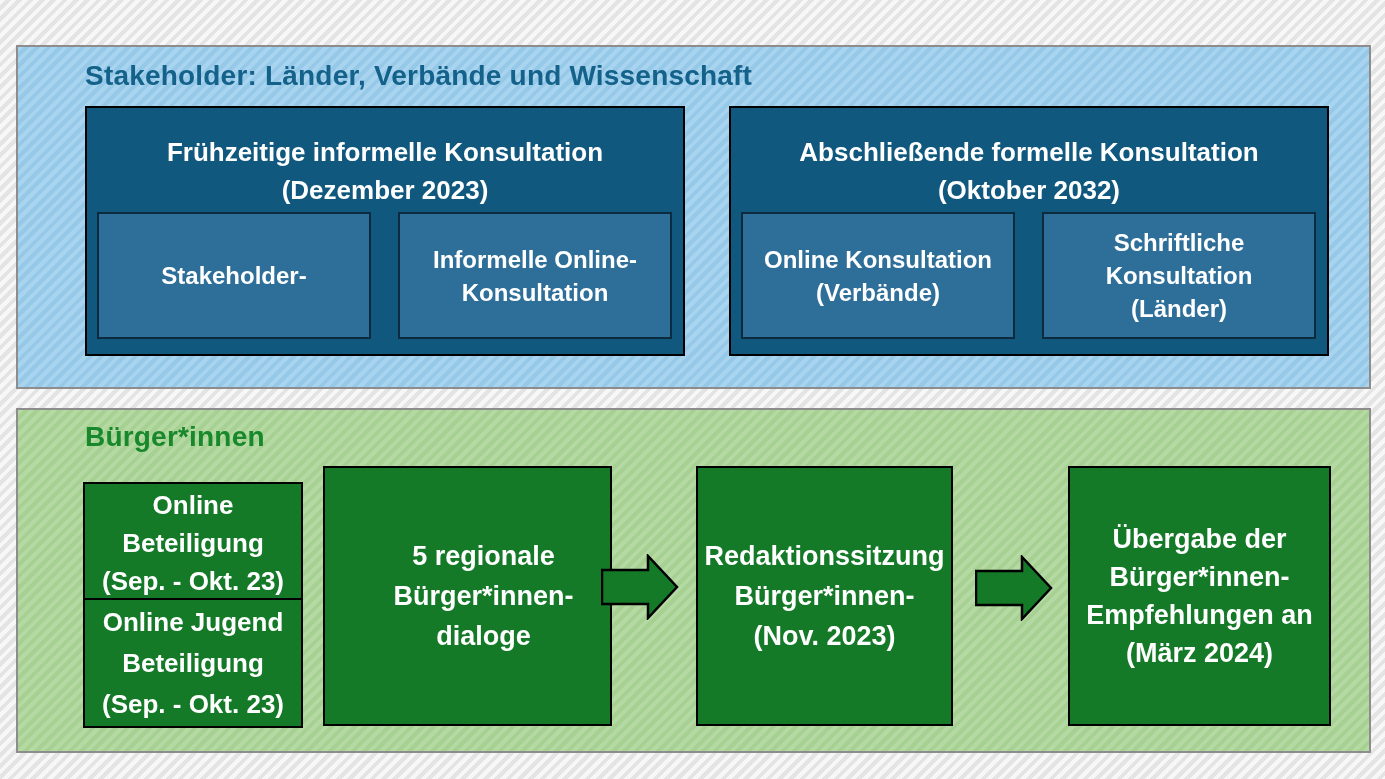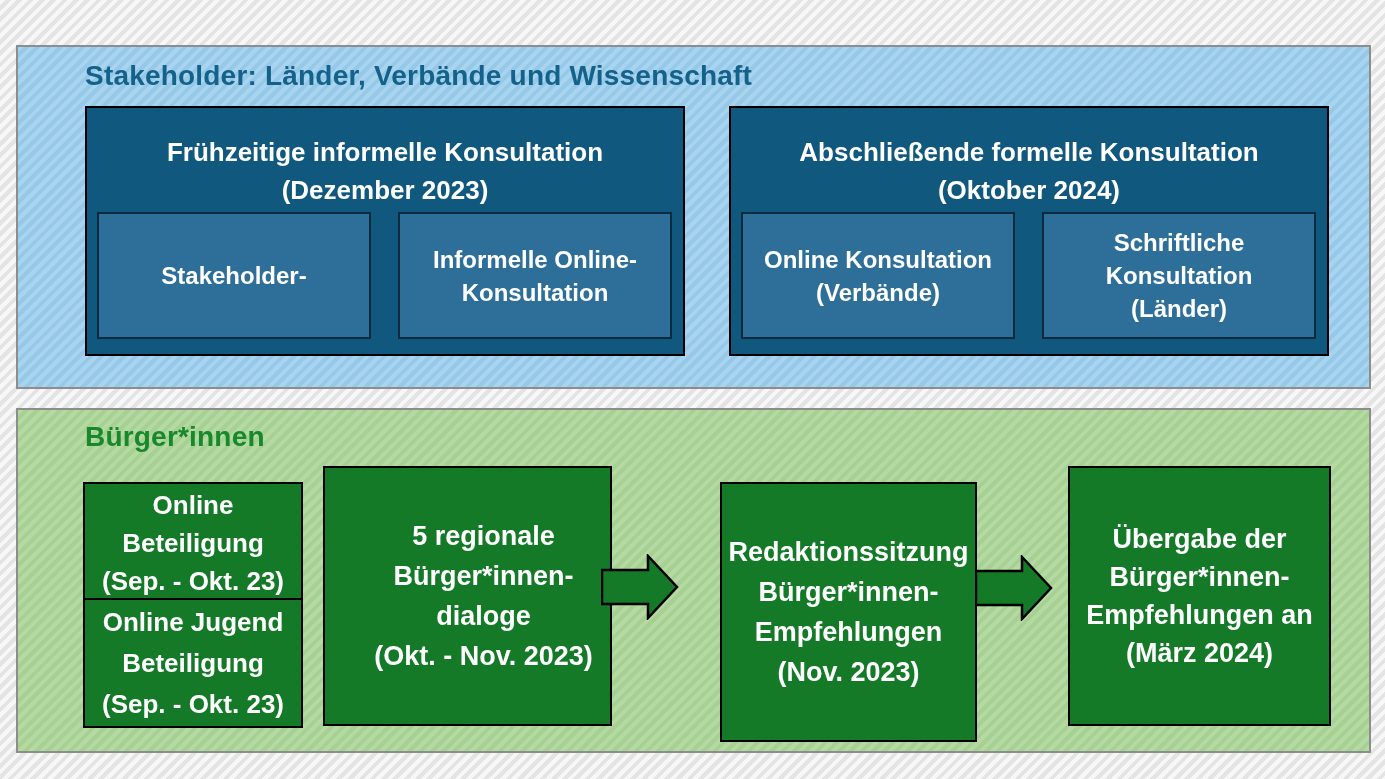--- a/index.html
+++ b/index.html
@@ -56,21 +56,21 @@
   .gbox {
     position:absolute;
     background:#147a28; border:2px solid #000;
     color:#ffffff; text-align:center;
     display:flex; flex-direction:column; justify-content:center;
     font-size:26px; line-height:38px;
   }
   .boxA { left:65px;  top:72px;  width:216px; height:118px; }
   .boxB { left:65px;  top:188px; width:216px; height:126px; line-height:41px; }
   .boxC { left:305px; top:56px;  width:253px; height:256px; font-size:27px; line-height:40px;padding-left:32px; }
-  .boxD { left:702px; top:56px;  width:253px; height:256px; font-size:27px; line-height:40px;margin-top:16px; }
+  .boxD { left:678px; top:56px;  width:253px; height:256px; font-size:27px; line-height:40px; }
   .boxE { left:1050px;top:56px;  width:259px; height:256px; font-size:27px; line-height:38px; }
 
   .arrow { position:absolute; width:78px; height:66px; }
   .arrow1 { left:583px; top:144px; }
   .arrow2 { left:957px; top:145px; }
   .arrow svg { display:block; }
 </style>
 </head>
 <body>
 
@@ -89,21 +89,21 @@
       </div>
       <div class="sub s2">
         <div>Informelle Online-</div>
         <div>Konsultation</div>
       </div>
     </div>
 
     <div class="group g2">
       <div class="group-title">
         <div>Abschließende formelle Konsultation</div>
-        <div>(Oktober 2024)</div>
+        <div>(Oktober 2032)</div>
       </div>
       <div class="sub s1">
         <div>Online Konsultation</div>
         <div>(Verbände)</div>
       </div>
       <div class="sub s2">
         <div>Schriftliche</div>
         <div>Konsultation</div>
         <div>(Länder)</div>
       </div>
@@ -122,33 +122,31 @@
     <div class="gbox boxB">
       <div>Online Jugend</div>
       <div>Beteiligung</div>
       <div>(Sep. - Okt. 23)</div>
     </div>
 
     <div class="gbox boxC">
       <div>5 regionale</div>
       <div>Bürger*innen-</div>
       <div>dialoge</div>
-      <div>(Okt. - Nov. 2023)</div>
     </div>
 
     <div class="arrow arrow1">
       <svg width="78" height="66" viewBox="0 0 78 66" xmlns="http://www.w3.org/2000/svg">
         <polygon points="1,16 47,16 47,2 76,33 47,64 47,50 1,50" fill="#147a28" stroke="#000000" stroke-width="2.5" stroke-linejoin="miter"></polygon>
       </svg>
     </div>
 
     <div class="gbox boxD">
       <div>Redaktionssitzung</div>
       <div>Bürger*innen-</div>
-      <div>Empfehlungen</div>
       <div>(Nov. 2023)</div>
     </div>
 
     <div class="arrow arrow2">
       <svg width="78" height="66" viewBox="0 0 78 66" xmlns="http://www.w3.org/2000/svg">
         <polygon points="1,16 47,16 47,2 76,33 47,64 47,50 1,50" fill="#147a28" stroke="#000000" stroke-width="2.5" stroke-linejoin="miter"></polygon>
       </svg>
     </div>
 
     <div class="gbox boxE">

